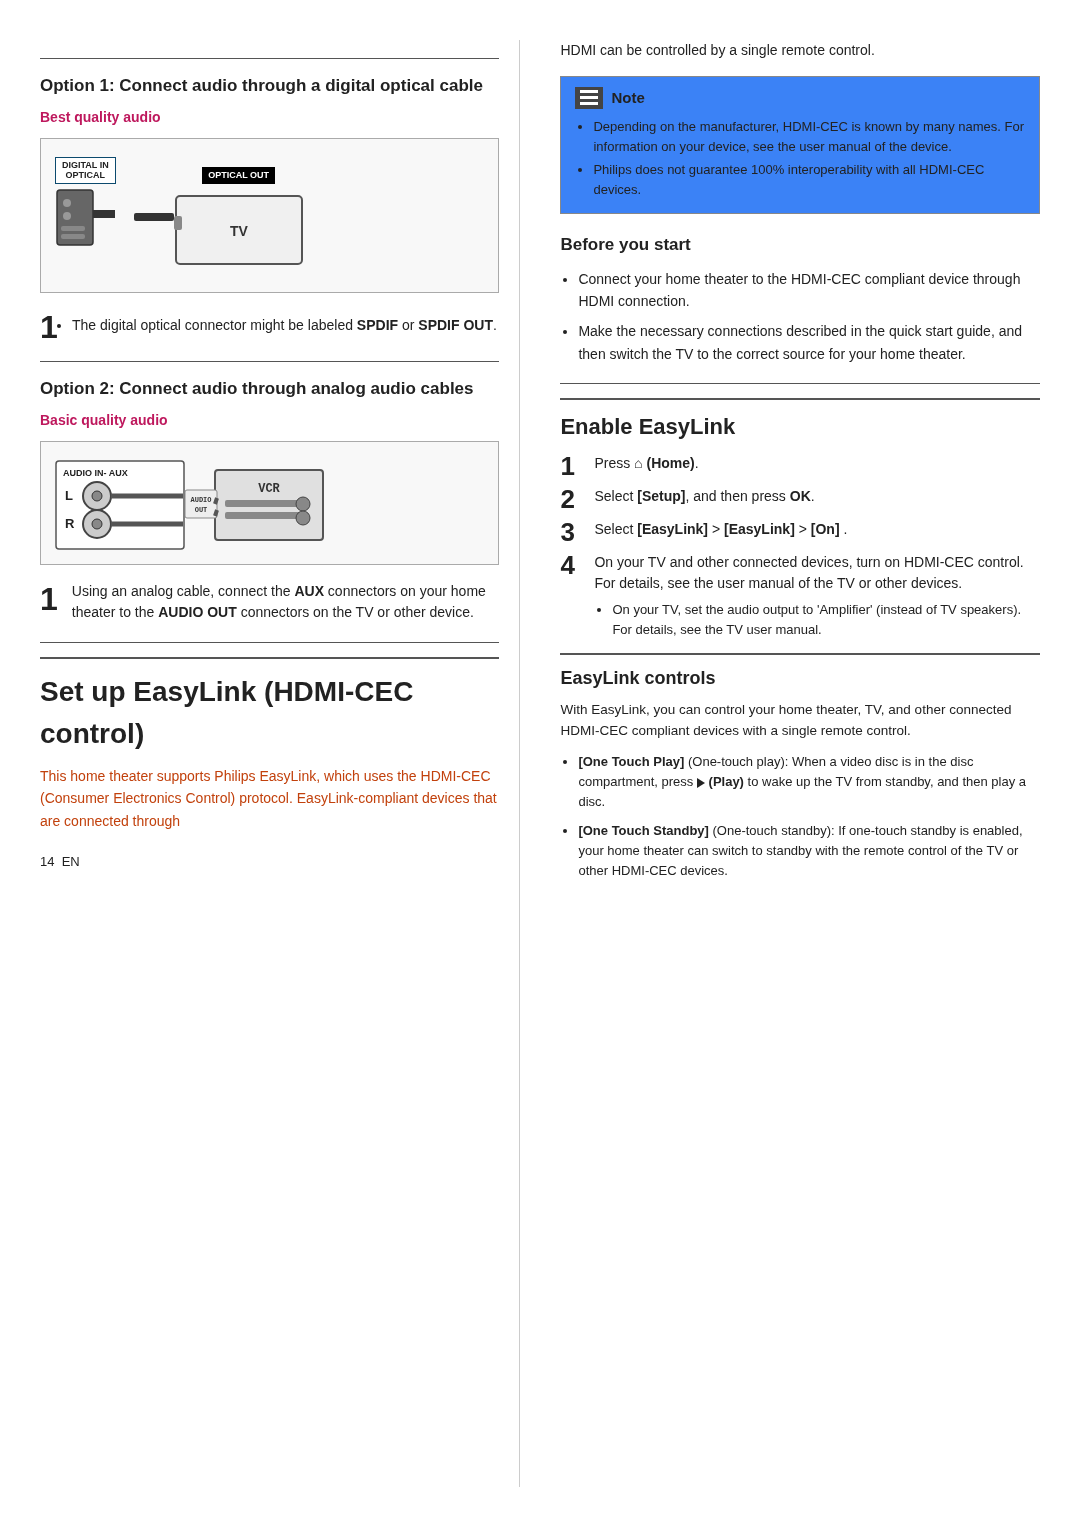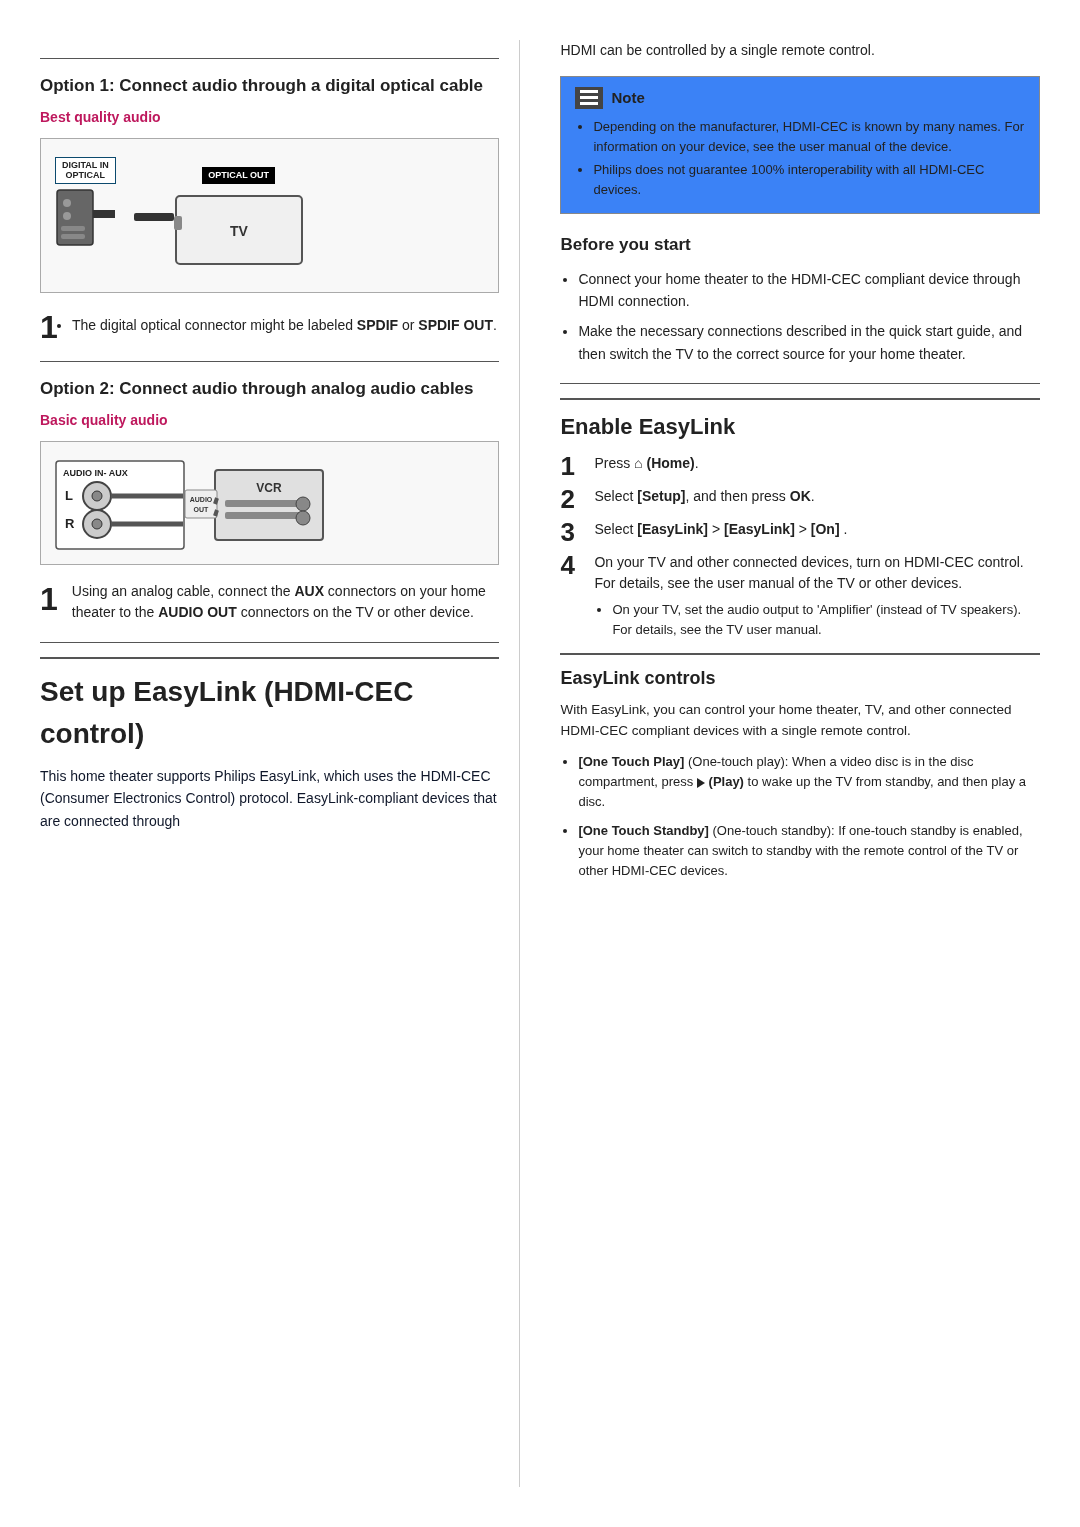--- a/index.html
+++ b/index.html
@@ -134,21 +134,21 @@
     .bigset-title {
       font-size: 28px;
       font-weight: bold;
       color: #222;
       border-top: 2.5px solid #555;
       padding-top: 12px;
       margin-bottom: 10px;
     }
     .body-text {
       font-size: 14px;
-      color: #0f172a;
+      color: #c2410c;
       line-height: 1.6;
       margin-bottom: 10px;
     }
     
     .hdmi-intro {
       font-size: 14px;
       color: #222;
       line-height: 1.55;
       margin-bottom: 14px;
     }
@@ -352,21 +352,21 @@
           <circle cx="42" cy="36" r="5" fill="#888" stroke="#333" stroke-width="1"></circle>
 
           <text x="10" y="68" font-size="13" font-weight="bold" fill="#222">R</text>
           <circle cx="42" cy="64" r="14" fill="#ccc" stroke="#444" stroke-width="2"></circle>
           <circle cx="42" cy="64" r="5" fill="#888" stroke="#333" stroke-width="1"></circle>
 
           <line x1="56" y1="36" x2="128" y2="36" stroke="#555" stroke-width="5"></line>
           <line x1="56" y1="64" x2="128" y2="64" stroke="#555" stroke-width="5"></line>
         </svg>
 
-        <div style="display:flex;flex-direction:column;align-items:flex-start;">
+        <div style="display:flex;flex-direction:column;align-items:flex-start;font-family:Liberation Mono, monospace;">
           <svg width="140" height="90" viewBox="0 0 140 90">
 
             <rect x="30" y="10" width="108" height="70" rx="3" fill="#e0e0e0" stroke="#555" stroke-width="2"></rect>
             <text x="84" y="32" text-anchor="middle" font-size="12" font-weight="bold" fill="#333">VCR</text>
 
             <rect x="40" y="40" width="80" height="7" rx="2" fill="#888"></rect>
             <rect x="40" y="52" width="80" height="7" rx="2" fill="#888"></rect>
 
             <circle cx="118" cy="44" r="7" fill="#888" stroke="#444" stroke-width="1"></circle>
             <circle cx="118" cy="58" r="7" fill="#888" stroke="#444" stroke-width="1"></circle>
@@ -389,20 +389,23 @@
       </div>
     </div>
 
     <hr class="section-divider">
 
     <div class="bigset-title">Set up EasyLink (HDMI-CEC control)</div>
     <div class="body-text">
       This home theater supports Philips EasyLink, which uses the HDMI-CEC (Consumer Electronics Control) protocol. EasyLink-compliant devices that are connected through
     </div>
 
+    <div class="page-num">
+      <span>14</span>&nbsp;&nbsp;<span>EN</span>
+    </div>
 
   </div>
 
   <div class="right-col">
 
     <div class="hdmi-intro">HDMI can be controlled by a single remote control.</div>
 
     <div class="note-box">
       <div class="note-header">
         <div class="note-icon">

